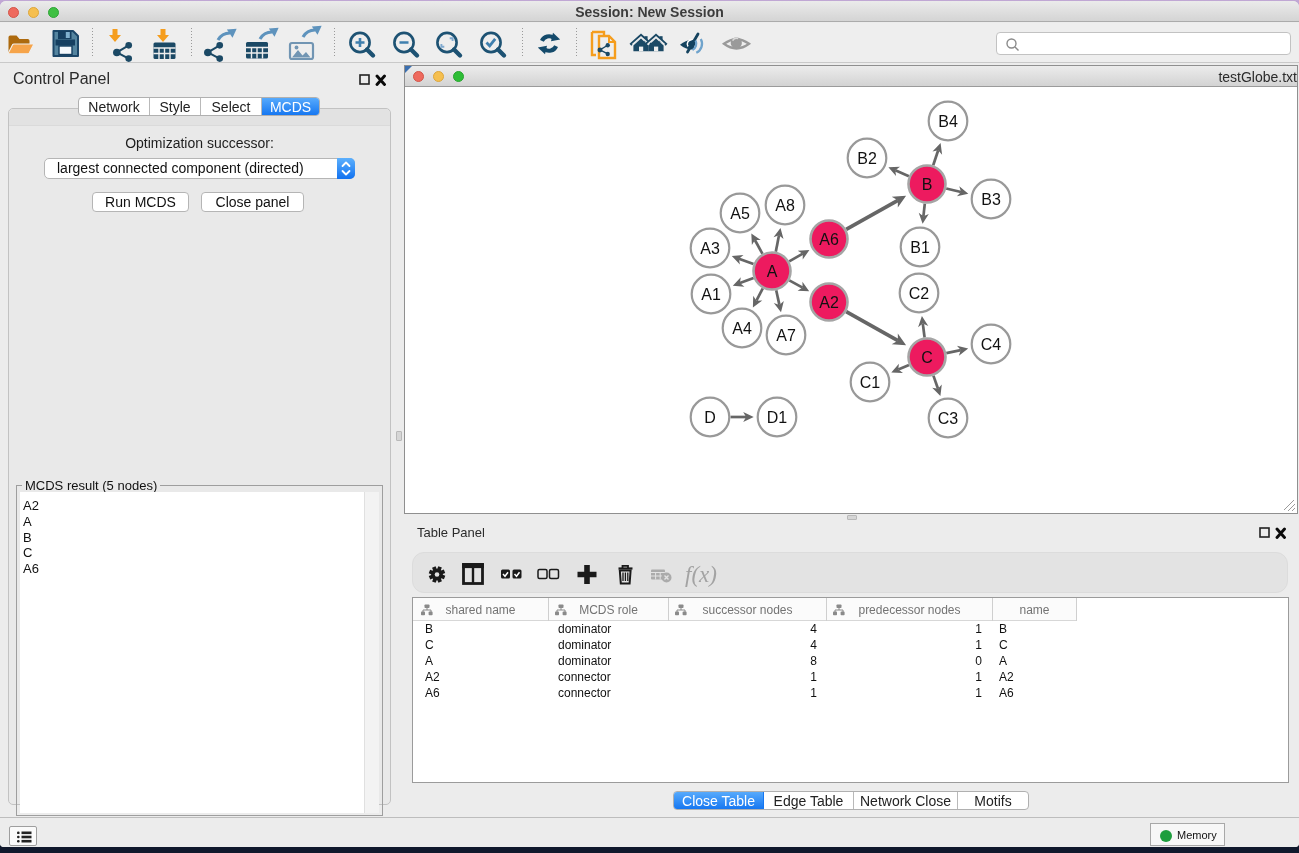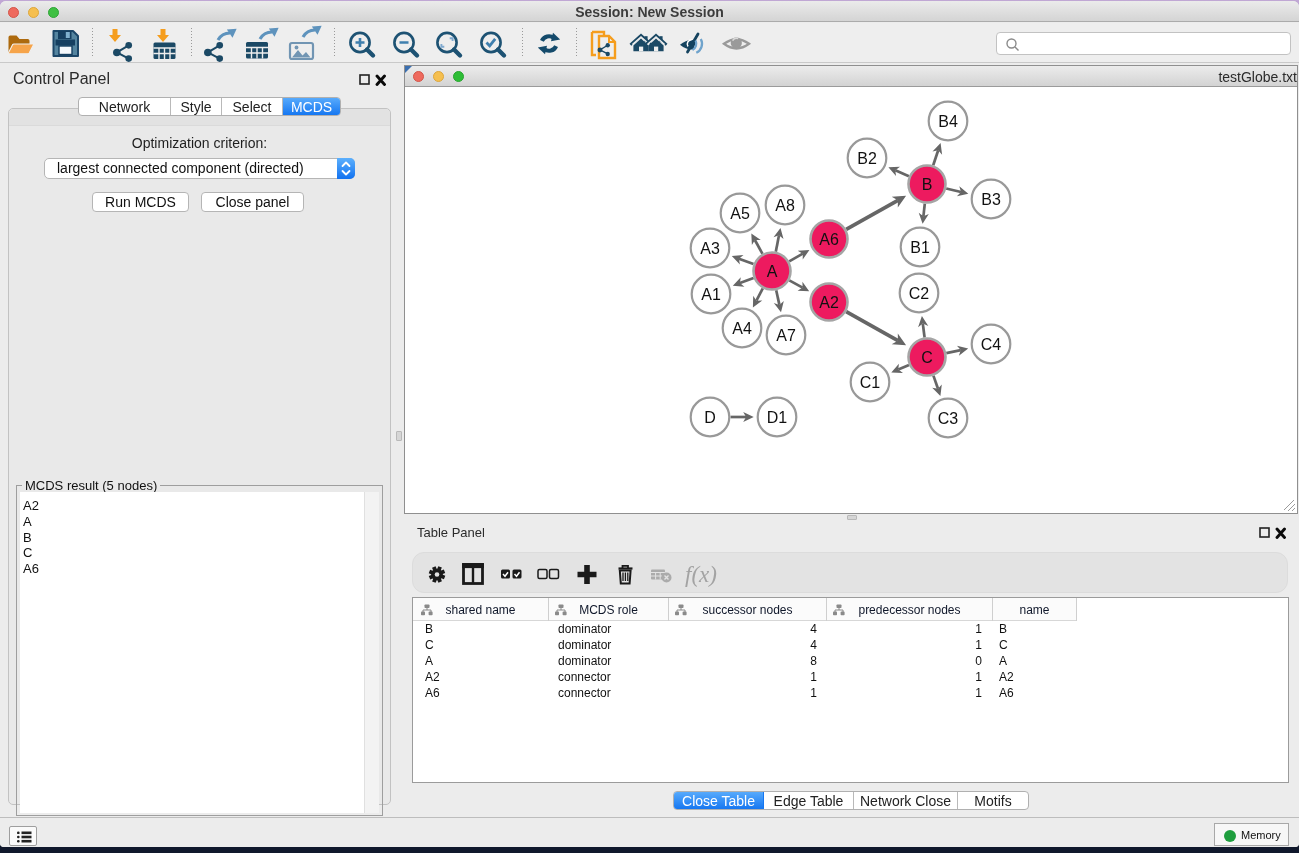--- a/index.html
+++ b/index.html
@@ -30,33 +30,33 @@
 #combo-btn { position:absolute; right:-1px; top:-1px; width:18px; height:21px; background:linear-gradient(#5cb0fd,#1272f0); border-radius:0 5px 5px 0; }
 .btn { position:absolute; height:20px; background:#fff; border:1px solid #b5b5b5; border-radius:4px; font-size:14px; color:#111; text-align:center; line-height:18px; }
 #fieldset { position:absolute; left:16px; top:484px; width:367px; height:331px; border:1px solid #9e9e9e; }
 #fieldset-legend { position:absolute; left:5px; top:-8px; background:#e9e9e9; padding:0 3px; font-size:13px; color:#111; }
 #mcds-list { position:absolute; left:3px; top:6px; width:359px; height:321px; background:#fff; font-size:13px; color:#111; }
 #mcds-list { padding-top:6px; } #mcds-list div { padding-left:3px; height:15.8px; line-height:15.8px; }
 #mcds-scroll { position:absolute; right:3px; top:6px; width:15px; height:321px; background:#f3f3f3; border-left:1px solid #e0e0e0; }
 
 #statusbar { position:absolute; left:0; top:816px; width:1299px; height:30px; background:#ececec; border-top:1px solid #bdbdbd; }
 #list-btn { position:absolute; left:9px; top:8px; width:28px; height:20px; background:#fafafa; border:1px solid #9e9e9e; border-radius:2px; }
-#mem-btn { position:absolute; left:1214px; top:5px; width:75px; height:23px; background:#f7f7f7; border:1px solid #a8a8a8; font-size:11px; color:#111; }
+#mem-btn { position:absolute; left:1150px; top:5px; width:75px; height:23px; background:#f7f7f7; border:1px solid #a8a8a8; font-size:11px; color:#111; }
 #mem-dot { position:absolute; left:9px; top:5.5px; width:12px; height:12px; background:#1e9e3e; border-radius:50%; }
 #mem-txt { position:absolute; left:26px; top:5px; }
 
 #netwin { position:absolute; left:404px; top:64px; width:894px; height:449px; background:#fff; border:1px solid #8f8f8f; }
 #net-titlebar { position:absolute; left:0; top:0; width:100%; height:21px; background:linear-gradient(#ececec,#d3d3d3); border-bottom:1px solid #9b9b9b; }
 #net-title { position:absolute; top:3px; width:100%; text-align:right; font-size:14px; color:#2b2b2b; }
 .tl2 { position:absolute; top:5px; width:11px; height:11px; border-radius:50%; }
 
 #tp-title { position:absolute; left:417px; top:524px; font-size:13px; color:#2b2b2b; }
 #tp-toolbar { position:absolute; left:412px; top:551px; width:876px; height:41px; background:#e3e3e3; border:1px solid #dcdcdc; border-radius:12px; }
 #tbl { position:absolute; left:412px; top:596px; width:877px; height:186px; background:#fff; border:1px solid #9b9b9b; }
-#tbl-header { position:absolute; left:0; top:0; width:664px; height:23px; background:#fbfbfb; border-bottom:1px solid #d7d7d7; font-size:12px; color:#0f172a; }
+#tbl-header { position:absolute; left:0; top:0; width:664px; height:23px; background:#fbfbfb; border-bottom:1px solid #d7d7d7; font-size:12px; color:#737373; }
 .th { position:absolute; top:0; height:23px; border-right:1px solid #cfcfcf; }
 .th span { position:absolute; top:5px; width:100%; text-align:center; }
 .tr { position:absolute; font-size:12px; color:#111; height:16px; line-height:16px; }
 .td { position:absolute; top:0; }
 #tbl-tabs { left:673px; top:790px; }
 </style>
 </head>
 <body>
 <div id="desktop-top"></div>
 <div id="app">
@@ -190,26 +190,26 @@
 
   <div id="cp-title">Control Panel</div>
   <svg style="position:absolute;left:359px;top:73px" width="30" height="12" viewBox="0 0 30 12">
     <rect x="1" y="1" width="9" height="9" fill="none" stroke="#222" stroke-width="1.6"></rect>
     <path d="M18 2 L25.5 10.5 M25.5 2 L18 10.5" stroke="#0a0a0a" stroke-width="2.9" stroke-linecap="round"></path>
   </svg>
   <div id="cp-box">
     <div id="cp-tabstrip"></div>
   </div>
   <div class="seg" id="cp-tabs">
-    <div style="width:92px">Network</div>
+    <div style="width:71px">Network</div>
     <div style="width:51px">Style</div>
     <div style="width:61px">Select</div>
     <div class="sel" style="width:57px">MCDS</div>
   </div>
-  <div id="opt-label">Optimization criterion:</div>
+  <div id="opt-label">Optimization successor:</div>
   <div id="combo">largest connected component (directed)
     <div id="combo-btn">
       <svg width="18" height="21" viewBox="0 0 18 21">
         <path d="M5.5 8 L9 4.5 L12.5 8" fill="none" stroke="#fff" stroke-width="1.8" stroke-linecap="round" stroke-linejoin="round"></path>
         <path d="M5.5 13 L9 16.5 L12.5 13" fill="none" stroke="#fff" stroke-width="1.8" stroke-linecap="round" stroke-linejoin="round"></path>
       </svg>
     </div>
   </div>
   <div class="btn" style="left:92px; top:191px; width:97px;">Run MCDS</div>
   <div class="btn" style="left:201px; top:191px; width:103px;">Close panel</div>

